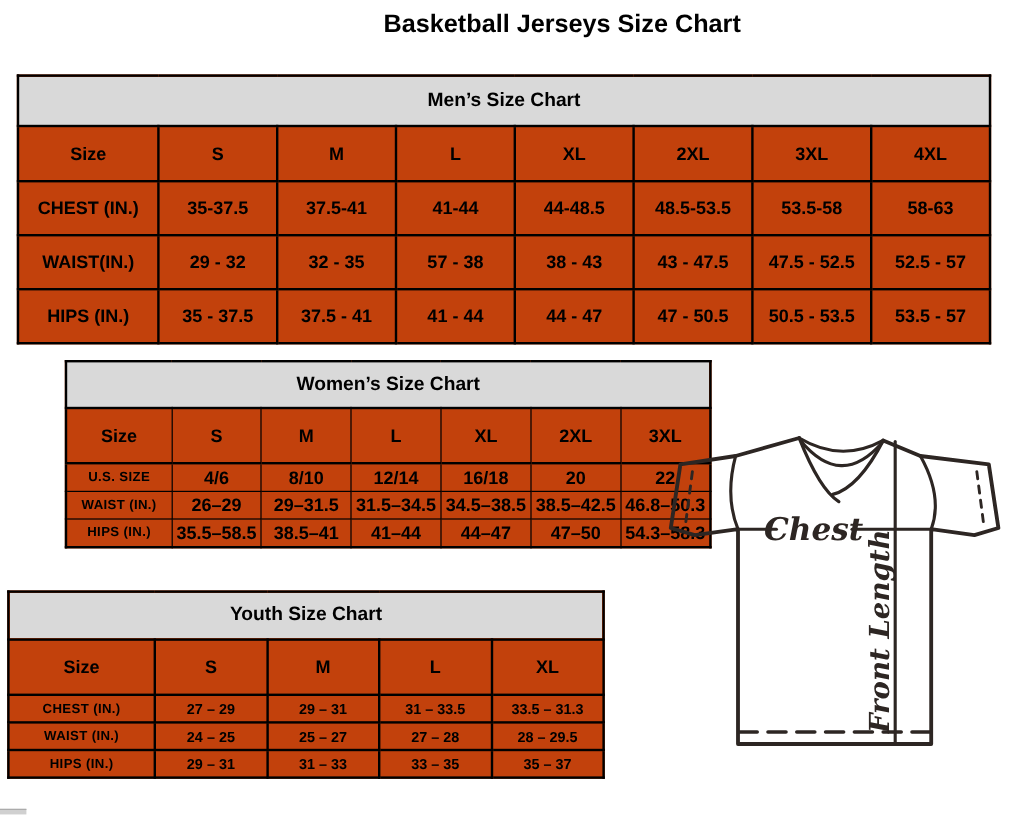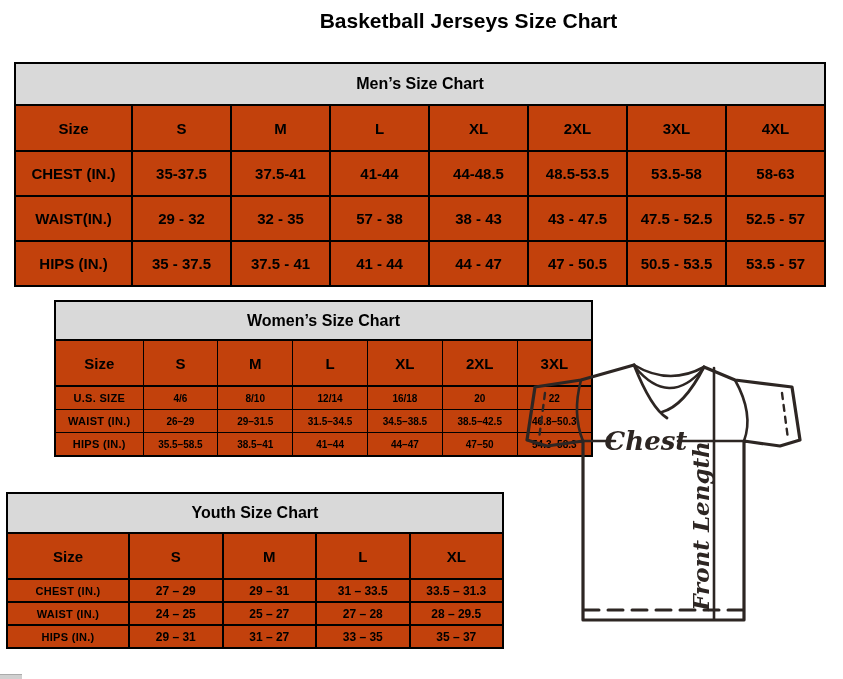--- a/index.html
+++ b/index.html
@@ -15,33 +15,33 @@
   .men td,.men th{border:2px solid #000;font-weight:bold;}
   .men .band td{background:#d9d9d9;font-size:16px;height:38px;}
   .men .cols th{font-size:15px;height:42px;}
   .men .data td{font-size:15px;height:41px;}
 
   
   .women{left:14px;top:300px;width:539px;border:2px solid #000;margin-left:40px;}
   .women td,.women th{border:1px solid #000;font-weight:bold;}
   .women .band td{background:#d9d9d9;font-size:16px;height:35px;border:2px solid #000;}
   .women .cols th{font-size:15px;height:42px;border-bottom:2px solid #000;border-top:2px solid #000;}
-  .women .data td{font-size:10px;height:20px;}
+  .women .data td{font-size:15px;height:20px;}
   .women .data td.rowlabel{font-size:11px;letter-spacing:.3px;}
 
   
   .youth{left:6px;top:492px;width:498px;border:2px solid #000;}
   .youth td,.youth th{border:2px solid #000;font-weight:bold;}
   .youth .band td{background:#d9d9d9;font-size:16px;height:36px;}
   .youth .cols th{font-size:15px;height:42px;}
   .youth .data td{font-size:12px;height:19px;}
   .youth .data td.rowlabel{font-size:11px;letter-spacing:.3px;}
 
   
-  .jersey{position:absolute;left:524px;top:356px;width:287px;height:272px;}
+  .jersey{position:absolute;left:556px;top:356px;width:287px;height:272px;}
   .jersey svg text{font-family:"DejaVu Serif","Liberation Serif",serif;
                    font-style:italic;font-weight:bold;fill:#2d2623;}
 
   
   .sbfrag{position:absolute;bottom:0;height:4px;width:22px;background:#d0d0d0;border-top:1px solid #ababab;}
   .sbfrag.left{left:0;}
   .sbfrag.right{right:0;}
 </style>
 </head>
 <body>
@@ -190,21 +190,21 @@
     <tr class="data">
       <td class="rowlabel">WAIST (IN.)</td>
       <td>24 – 25</td>
       <td>25 – 27</td>
       <td>27 – 28</td>
       <td>28 – 29.5</td>
     </tr>
     <tr class="data">
       <td class="rowlabel">HIPS (IN.)</td>
       <td>29 – 31</td>
-      <td>31 – 27</td>
+      <td>31 – 33</td>
       <td>33 – 35</td>
       <td>35 – 37</td>
     </tr>
   </tbody>
     </table>
 
   <div class="jersey">
     <svg viewBox="0 0 287 272" width="287" height="272" fill="none" stroke="#2d2623" stroke-linejoin="round" stroke-linecap="round">
 
       <path stroke-width="3.2" d="M110,9 L57,24 L11,31 L3,84 L23,90 L59,85 L59,264 L220,264 L220,85 L256,90 L276,84 L268,31 L211,24 L180,11"></path>

